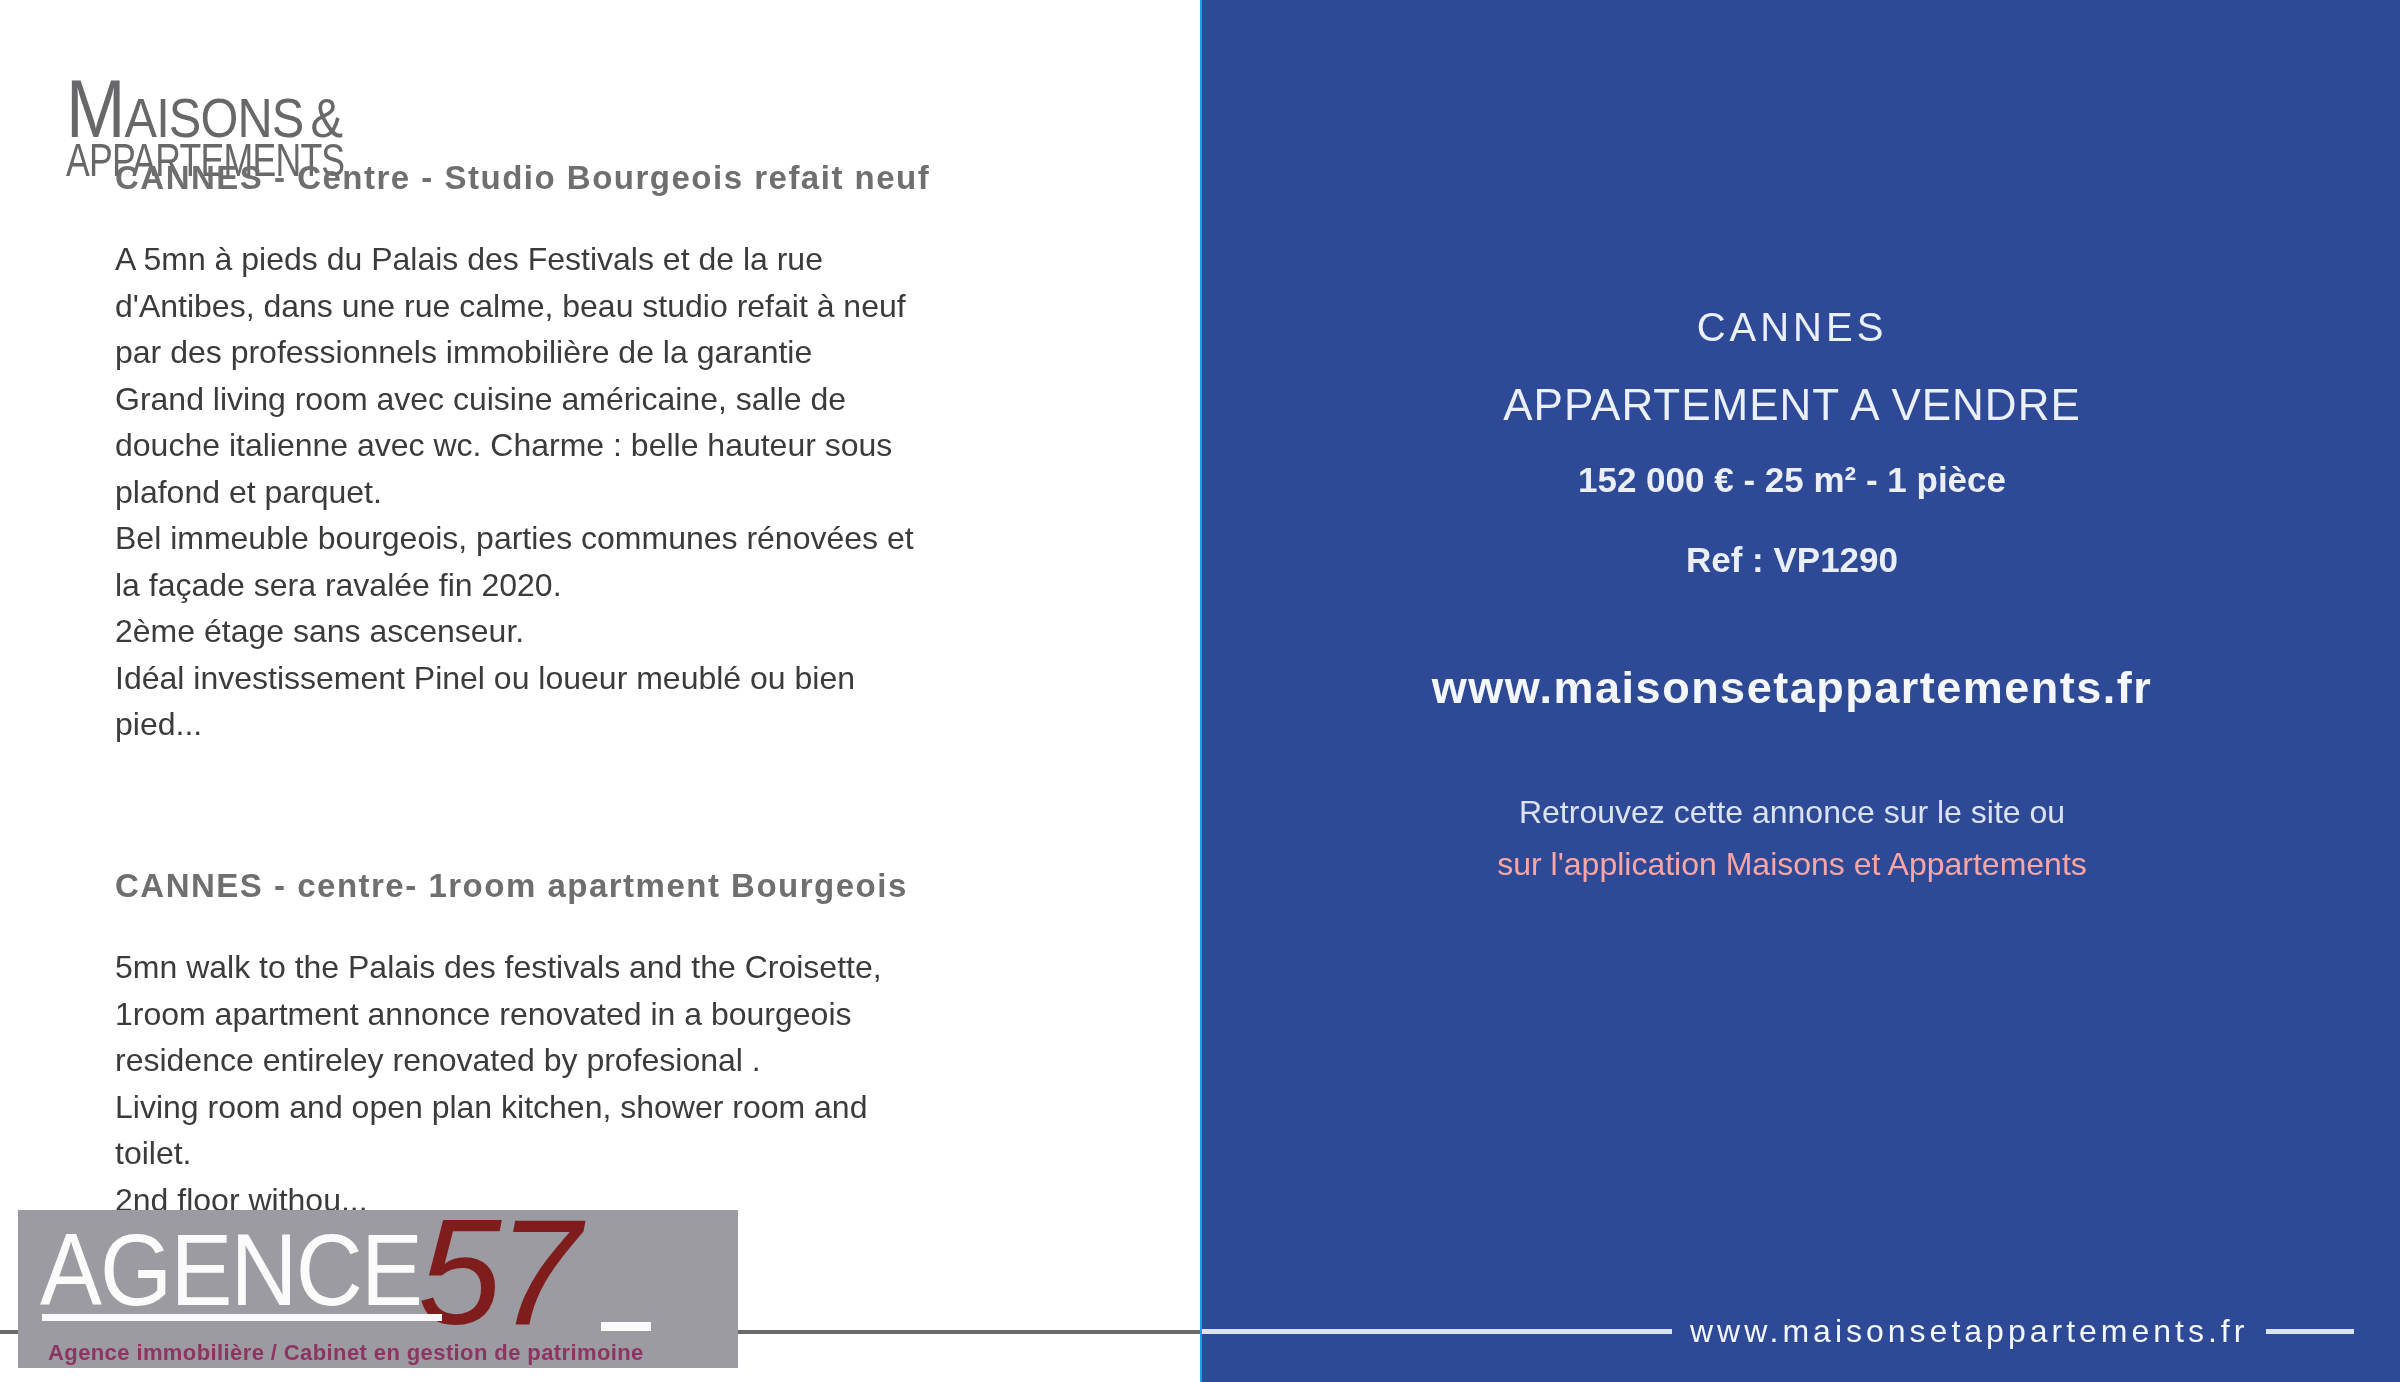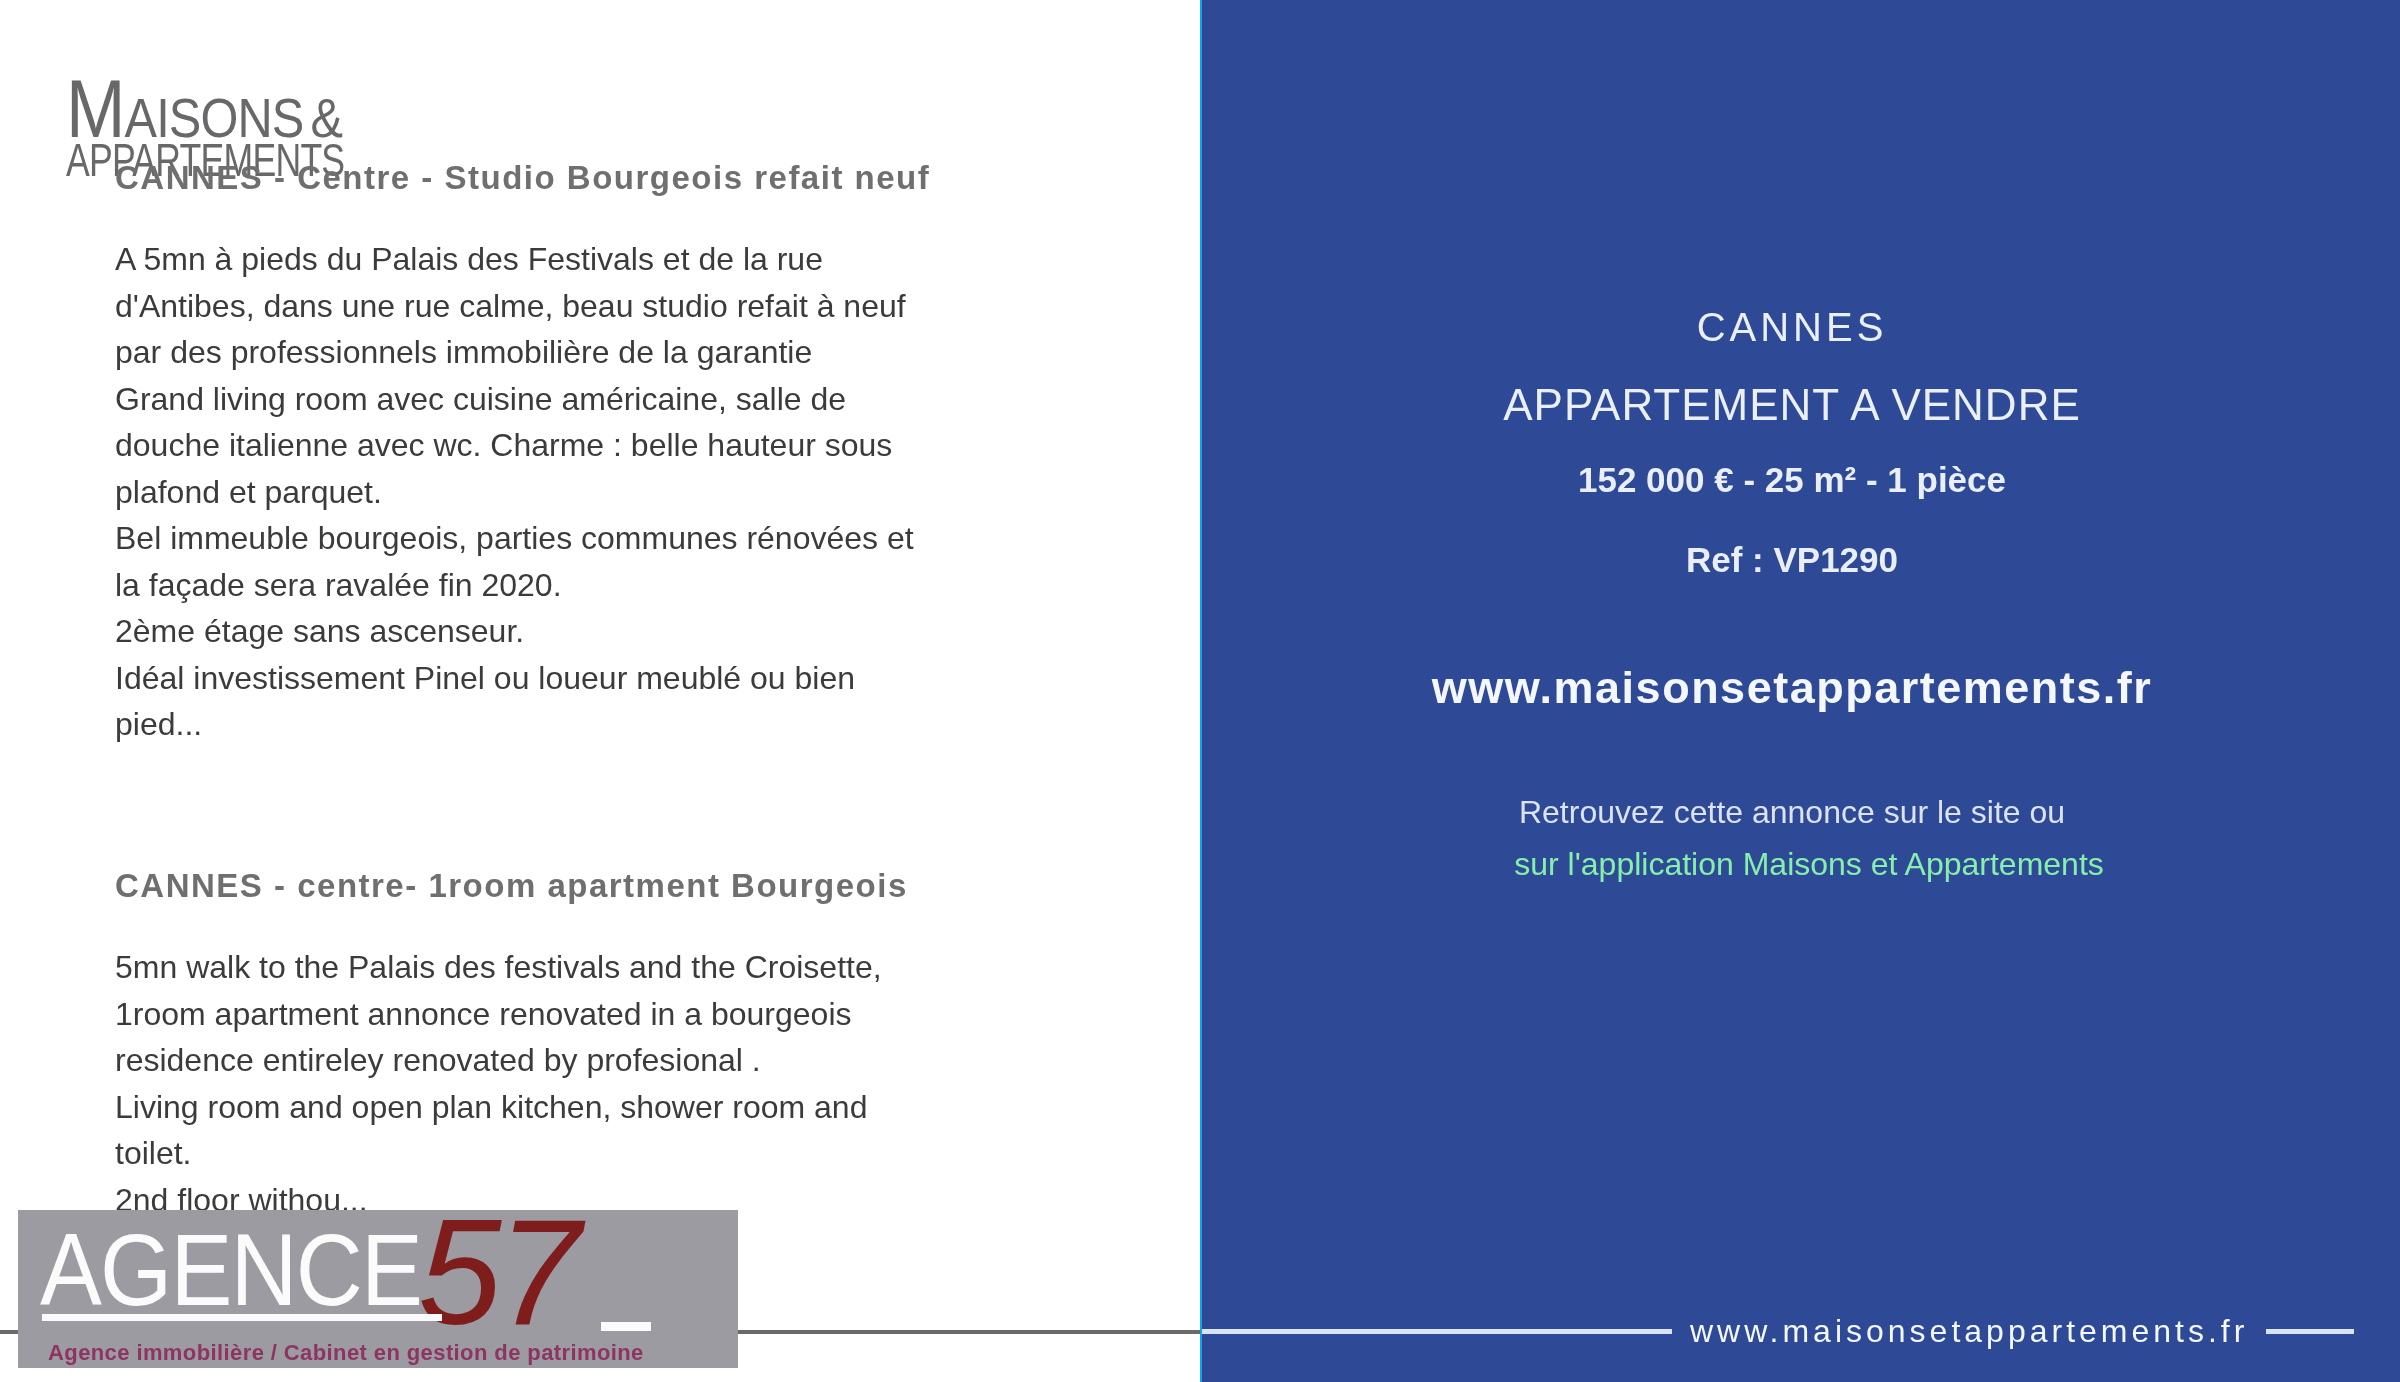--- a/index.html
+++ b/index.html
@@ -54,21 +54,21 @@
     position:absolute;left:1200px;top:0;width:1200px;height:1382px;background:#2e4a96;
     border-left:2px solid #0ea5e9;box-sizing:border-box;color:#e9eef8;
   }
   .right-panel .centered{position:absolute;left:0;width:1180px;text-align:center;white-space:nowrap;}
   .city{top:302px;font-size:40px;line-height:50px;letter-spacing:4px;color:#eaeffa;}
   .sale{top:379px;font-size:44px;line-height:52px;letter-spacing:1px;color:#eaeffa;}
   .price{top:458px;font-size:35px;line-height:44px;font-weight:bold;color:#e9eef8;}
   .ref{top:538px;font-size:35px;line-height:44px;font-weight:bold;color:#e9eef8;}
   .site{top:660px;font-size:45px;line-height:56px;font-weight:bold;letter-spacing:1.5px;color:#f4f7fd;}
   .note1{top:791px;font-size:32px;line-height:42px;color:#dbe3f3;}
-  .note2{top:843px;font-size:32px;line-height:42px;color:#86efac;padding-left:17px;}
+  .note2{top:843px;font-size:32px;line-height:42px;color:#fca5a5;}
 
   .panel-footer{
     position:absolute;left:0;top:1308px;width:1200px;height:46px;
     display:flex;align-items:center;
   }
   .fl-line{height:5px;background:#d8e3f4;}
   .fl-left{width:470px;margin-right:18px;}
   .fl-right{width:88px;margin-left:18px;}
   .fl-text{font-size:32px;letter-spacing:4px;color:#f4f7fc;white-space:nowrap;}
 </style>

